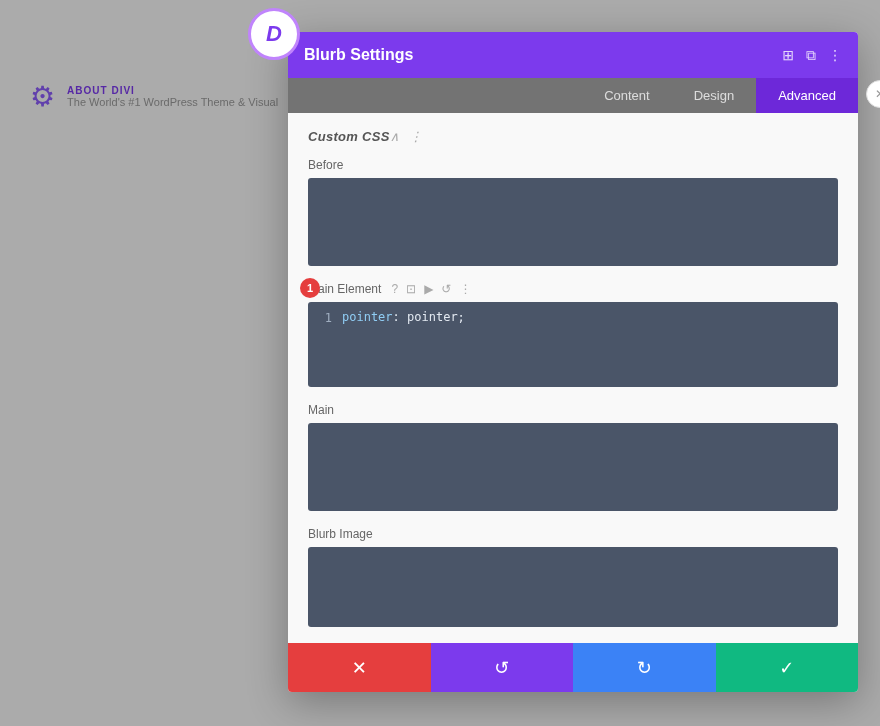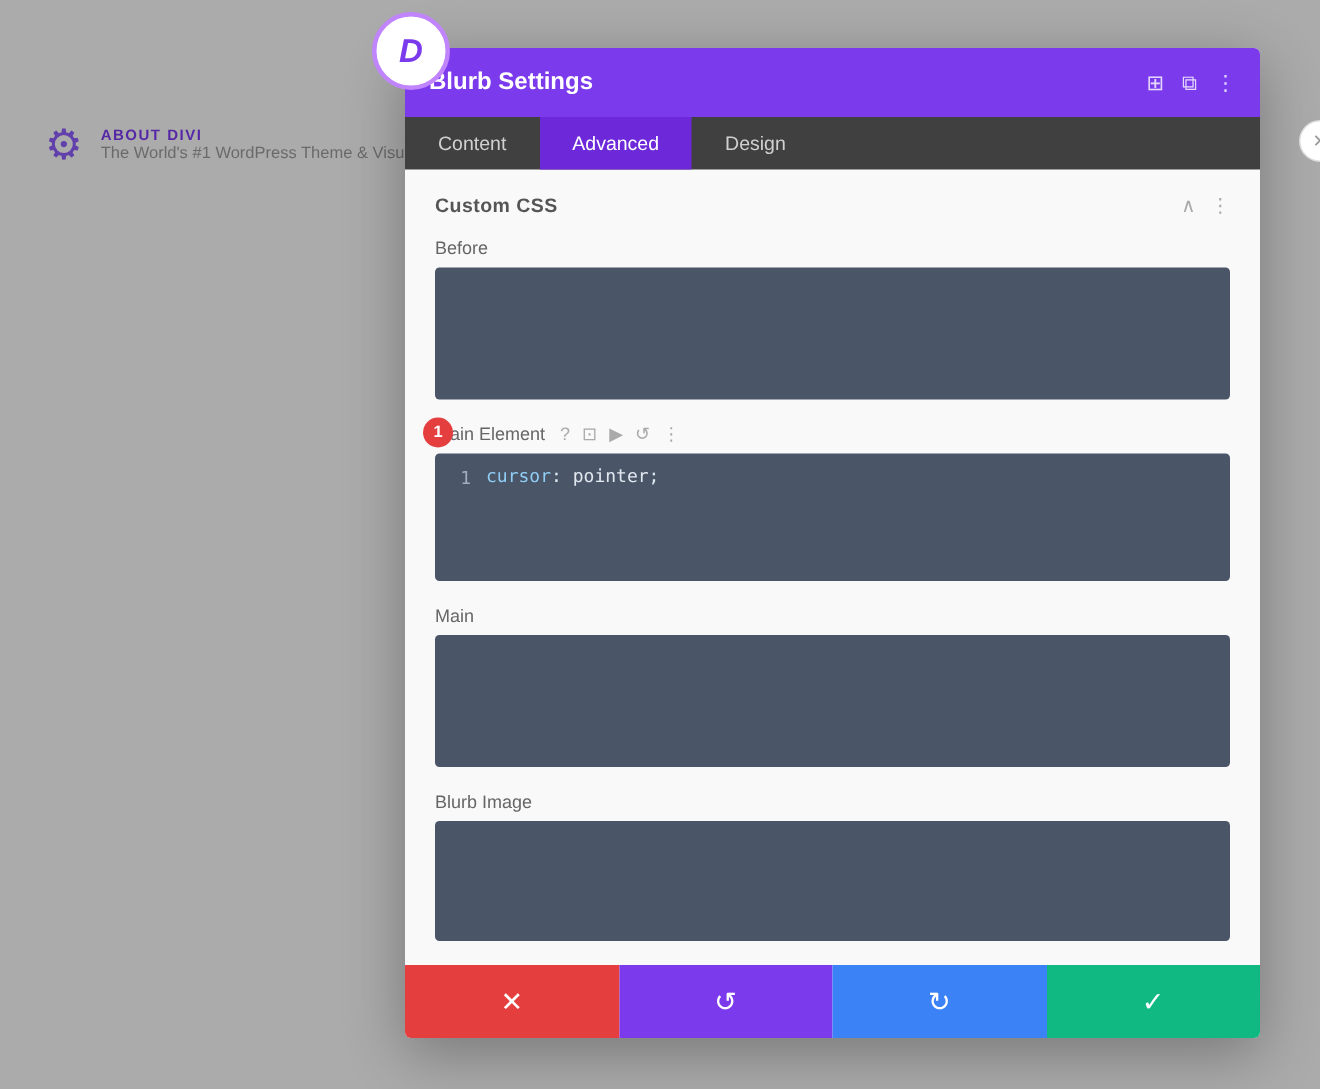--- a/index.html
+++ b/index.html
@@ -69,21 +69,21 @@
       font-size: 22px;
       font-weight: 900;
       color: #7c3aed;
       font-style: italic;
     }
 
     
     .panel {
       position: absolute;
       top: 32px;
-      left: 270px;
+      left: 288px;
       width: 570px;
       background: #fff;
       border-radius: 4px;
       overflow: hidden;
       box-shadow: 0 10px 40px rgba(0,0,0,0.3);
       z-index: 100;
       display: flex;
       flex-direction: column;
       max-height: 660px;
     }
@@ -110,23 +110,24 @@
     }
 
     .panel-header-icons span {
       color: rgba(255,255,255,0.8);
       font-size: 14px;
       cursor: pointer;
     }
 
     
     .tabs {
-      background: #404040;
+      background: #737373;
       display: flex;
       align-items: stretch;
+      justify-content: flex-end;
     }
 
     .tab {
       padding: 10px 22px;
       color: rgba(255,255,255,0.75);
       font-size: 13px;
       cursor: pointer;
       border: none;
       background: transparent;
       font-weight: 500;
@@ -154,22 +155,23 @@
     }
 
     
     .section {
       padding: 16px 20px;
     }
 
     .section-header {
       display: flex;
       align-items: center;
-      justify-content: space-between;
+      justify-content: flex-start;
       margin-bottom: 14px;
+      font-style: italic;
     }
 
     .section-title {
       color: #555;
       font-size: 13px;
       font-weight: 600;
       letter-spacing: 0.3px;
     }
 
     .section-header-icons {
@@ -347,22 +349,22 @@
     <span class="panel-title">Blurb Settings</span>
     <div class="panel-header-icons">
       <span>⊞</span>
       <span>⧉</span>
       <span>⋮</span>
     </div>
   </div>
 
   <div class="tabs">
     <button class="tab">Content</button>
+    <button class="tab">Design</button>
     <button class="tab active">Advanced</button>
-    <button class="tab">Design</button>
   </div>
 
   <div class="panel-body">
     <div class="section">
 
       <div class="section-header">
         <span class="section-title">Custom CSS</span>
         <div class="section-header-icons">
           <span>∧</span>
           <span>⋮</span>
@@ -382,21 +384,21 @@
             <span>?</span>
             <span>⊡</span>
             <span>▶</span>
             <span>↺</span>
             <span>⋮</span>
           </div>
         </div>
         <div class="code-editor">
           <div class="line-number">1</div>
           <div class="code-content">
-            <span class="code-property">cursor</span><span>:</span><span class="code-value"> pointer;</span>
+            <span class="code-property">pointer</span><span>:</span><span class="code-value"> pointer;</span>
           </div>
         </div>
       </div>
 
       <div class="field-group">
         <div class="field-label">Main</div>
         <div class="code-area" style="height:88px;"></div>
       </div>
 
       <div class="field-group">

